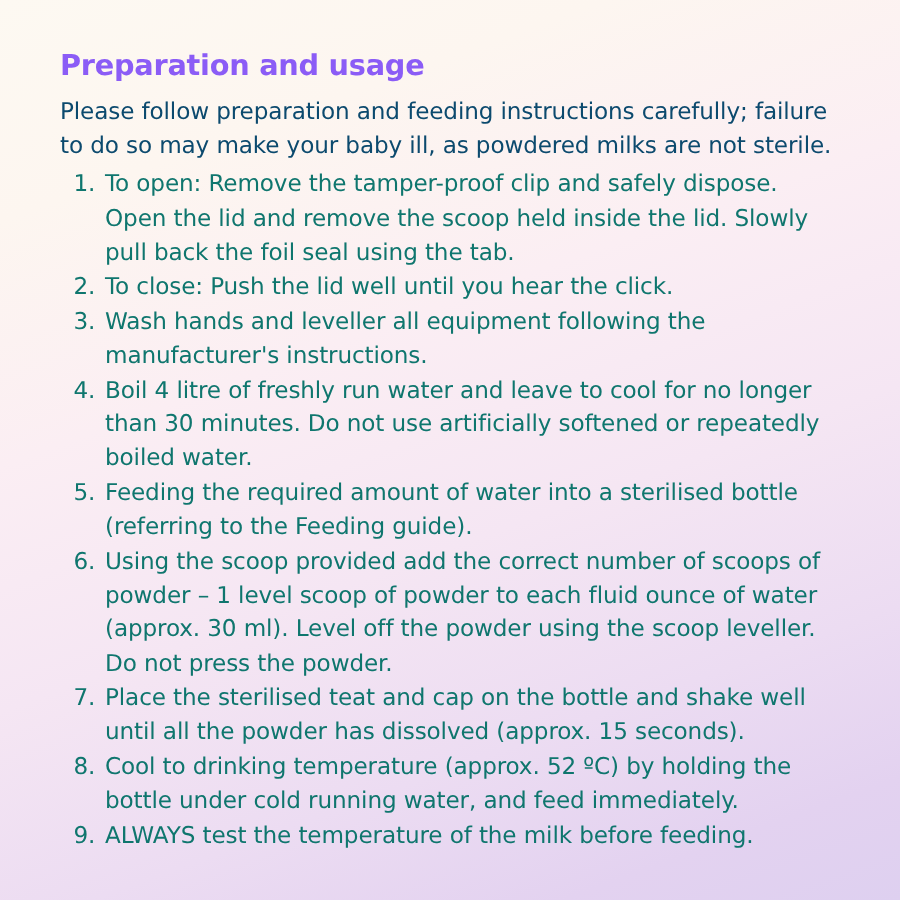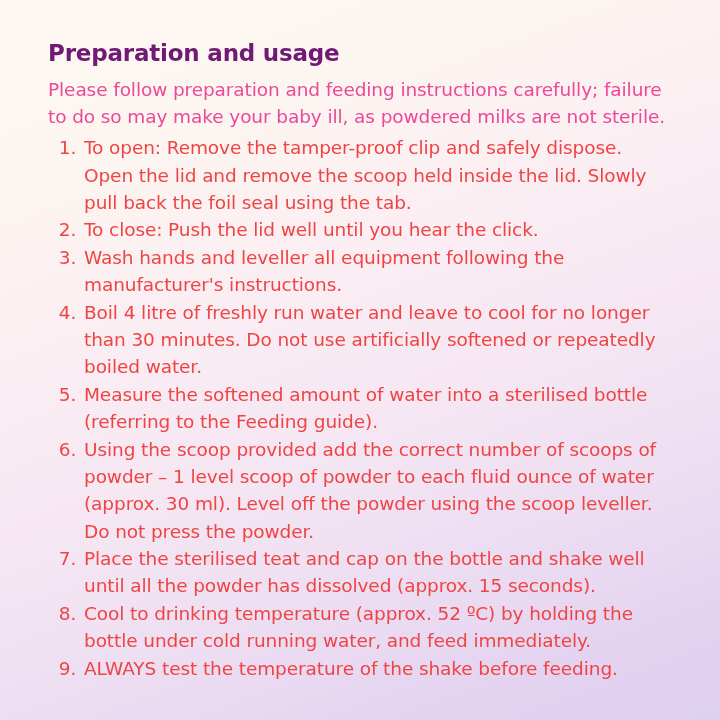--- a/index.html
+++ b/index.html
@@ -25,36 +25,36 @@
     width: 720px;
     height: 720px;
     box-sizing: border-box;
     padding: 40px 44px 10px 48px;
   }
   h1.doc-title {
     margin: 0 0 10px 0;
     font-size: 23px;
     font-weight: bold;
     letter-spacing: -0.2px;
-    color: #701a75;
+    color: #8b5cf6;
     font-family: "DejaVu Sans", sans-serif;
   }
   p.intro {
     margin: 0 0 4px 0;
     font-size: 18.5px;
     line-height: 1.47;
-    color: #ec4899;
+    color: #0c4a6e;
     letter-spacing: -0.1px;
   }
   ol.steps {
     margin: 0;
     padding-left: 34px;
     font-size: 18.5px;
     line-height: 1.47;
-    color: #ef4444;
+    color: #0f766e;
     letter-spacing: -0.1px;
   }
   ol.steps > li {
     margin: 0 0 0.5px 0;
     padding-left: 2px;
   }
   ol.steps > li::marker {
     font-size: 18.5px;
   }
 </style>
@@ -62,19 +62,19 @@
 <body>
 
 <div class="page">
   <h1 class="doc-title">Preparation and usage</h1>
   <p class="intro">Please follow preparation and feeding instructions carefully; failure to do so may make your baby ill, as powdered milks are not sterile.</p>
   <ol class="steps">
     <li>To open: Remove the tamper-proof clip and safely dispose. Open the lid and remove the scoop held inside the lid. Slowly pull back the foil seal using the tab.</li>
     <li>To close: Push the lid well until you hear the click.</li>
     <li>Wash hands and leveller all equipment following the manufacturer's instructions.</li>
     <li>Boil 4 litre of freshly run water and leave to cool for no longer than 30 minutes. Do not use artificially softened or repeatedly boiled water.</li>
-    <li>Measure the softened amount of water into a sterilised bottle (referring to the Feeding guide).</li>
+    <li>Feeding the required amount of water into a sterilised bottle (referring to the Feeding guide).</li>
     <li>Using the scoop provided add the correct number of scoops of powder – 1 level scoop of powder to each fluid ounce of water (approx. 30 ml). Level off the powder using the scoop leveller. Do not press the powder.</li>
     <li>Place the sterilised teat and cap on the bottle and shake well until all the powder has dissolved (approx. 15 seconds).</li>
     <li>Cool to drinking temperature (approx. 52 ºC) by holding the bottle under cold running water, and feed immediately.</li>
-    <li>ALWAYS test the temperature of the shake before feeding.</li>
+    <li>ALWAYS test the temperature of the milk before feeding.</li>
   </ol>
 </div>
 
 </body></html>

